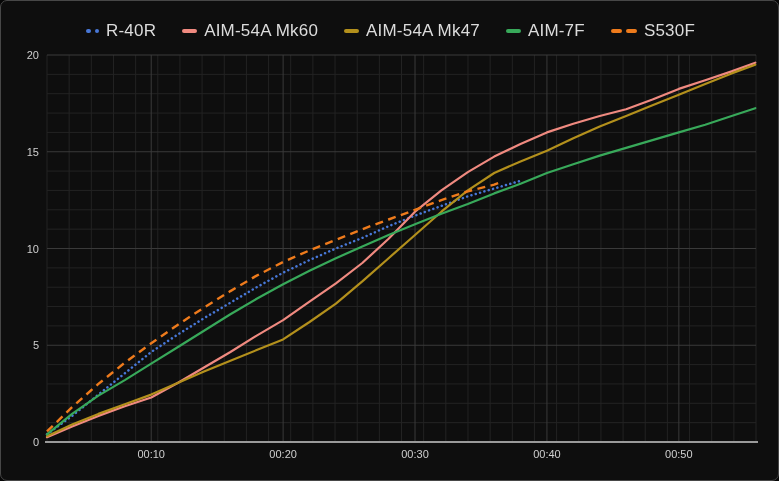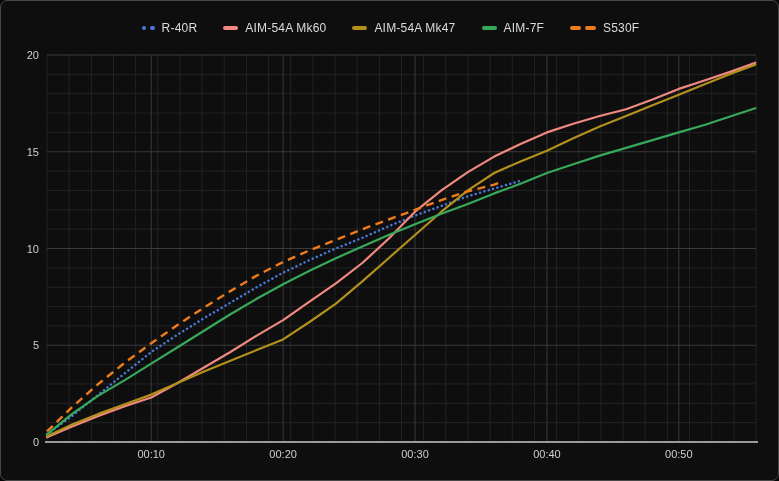--- a/index.html
+++ b/index.html
@@ -1,20 +1,20 @@
 <!DOCTYPE html>
 <html><head>
 <meta charset="utf-8">
 <style>
   html,body{margin:0;padding:0;background:#060606;}
   body{width:779px;height:481px;overflow:hidden;font-family:"Liberation Sans",sans-serif;}
   .frame{position:absolute;inset:0;background:#0e0e0e;border:1px solid #474747;border-radius:7px;box-sizing:border-box;}
   .legend{position:absolute;left:0;top:20px;width:779px;display:flex;justify-content:center;align-items:center;gap:26px;}
   .legend-item{display:flex;align-items:center;gap:7px;cursor:pointer;}
-  .legend-label{font-size:12px;color:#dcdcdc;letter-spacing:.2px;}
+  .legend-label{font-size:17px;color:#dcdcdc;letter-spacing:.2px;}
   .marker{display:flex;align-items:center;gap:4px;}
   .m-dash{width:15px;height:3.5px;border-radius:2px;}
   .m-dash-s{width:11px;height:3.5px;border-radius:2px;}
   .m-dot{width:4.5px;height:4.5px;border-radius:2px;}
   svg{position:absolute;left:0;top:0;}
   text{font-family:"Liberation Sans",sans-serif;}
 </style>
 </head>
 <body>
 

